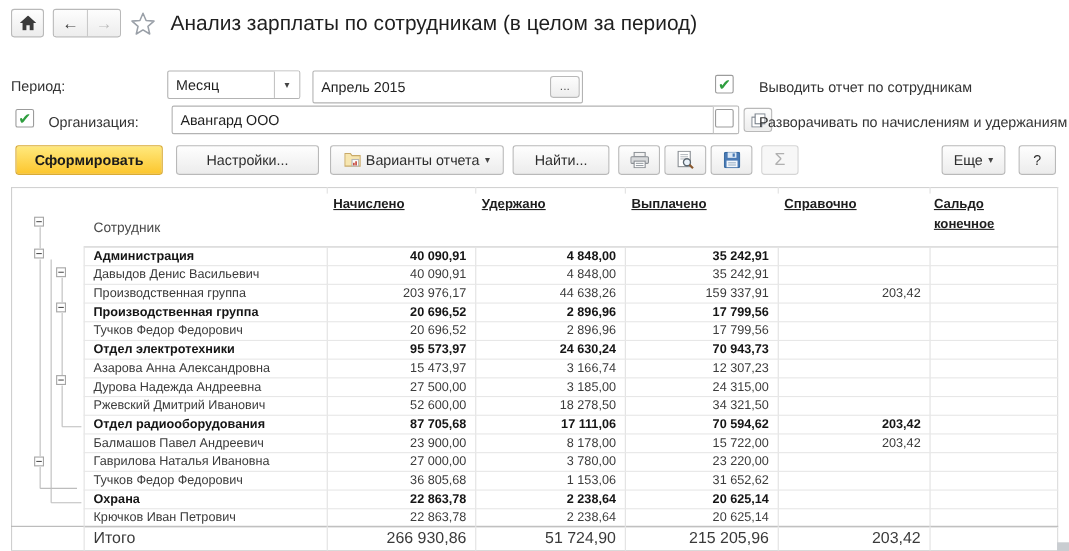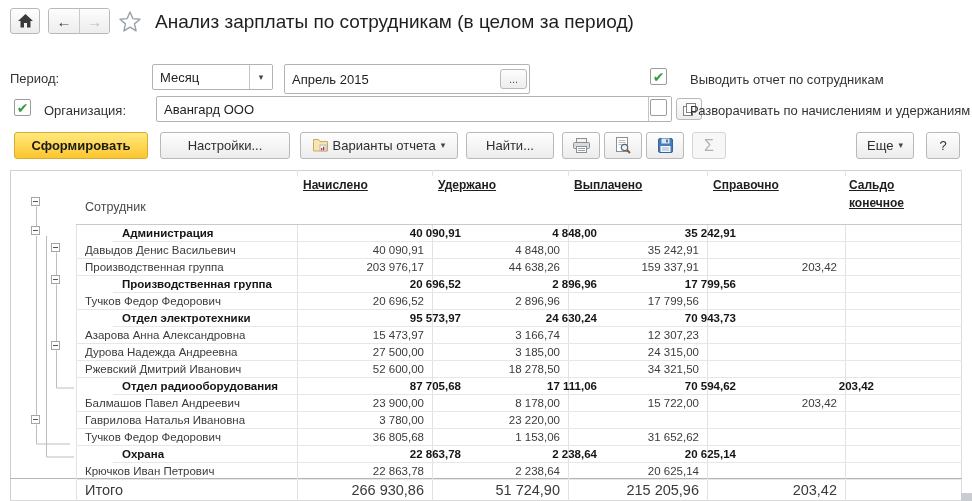--- a/index.html
+++ b/index.html
@@ -56,21 +56,21 @@
   
   .gridline { position:absolute; background:#e2e2e2; }
   .frameline { position:absolute; background:#c6c6c6; }
 
   .hdr-num { position:absolute; font-size:12px; font-weight:700; color:#1e1e1e;text-decoration:underline; }
   .hdr-emp { position:absolute; font-size:12.5px; color:#4a4a4a; }
 
   .rows-wrap { position:absolute; left:76px; top:225px; width:886px; }
   .row { display:grid; grid-template-columns:221px 135px 136px 139px 138px 117px;
          height:17px; border-bottom:1px solid #e7e7e7; font-size:11.5px; color:#3b3b3b; }
-  .row.bold { font-weight:700; color:#151515;margin-left:37px; }
+  .row.bold { font-weight:700; color:#151515; }
   .row .c { display:flex; align-items:center; overflow:hidden; white-space:nowrap; }
   .row .c.name { padding-left:9px; }
   .row .c.num { justify-content:flex-end; padding-right:8px; }
 
   .total-row { position:absolute; left:76px; top:479px; width:886px; height:21px;
          display:grid; grid-template-columns:221px 135px 136px 139px 138px 117px;
          font-size:14.5px; color:#3a3a3a; }
   .total-row .c { display:flex; align-items:center; }
   .total-row .c.name { padding-left:9px; }
   .total-row .c.num { justify-content:flex-end; padding-right:8px; }
@@ -342,20 +342,21 @@
       <div class="row">
         <div class="c name">Балмашов Павел Андреевич</div>
         <div class="c num">23 900,00</div>
         <div class="c num">8 178,00</div>
         <div class="c num">15 722,00</div>
         <div class="c num">203,42</div>
         <div class="c num"></div>
       </div>
       <div class="row">
         <div class="c name">Гаврилова Наталья Ивановна</div>
+        <div class="c num">27 000,00</div>
         <div class="c num">3 780,00</div>
         <div class="c num">23 220,00</div>
         <div class="c num"></div>
         <div class="c num"></div>
       </div>
       <div class="row">
         <div class="c name">Тучков Федор Федорович</div>
         <div class="c num">36 805,68</div>
         <div class="c num">1 153,06</div>
         <div class="c num">31 652,62</div>

